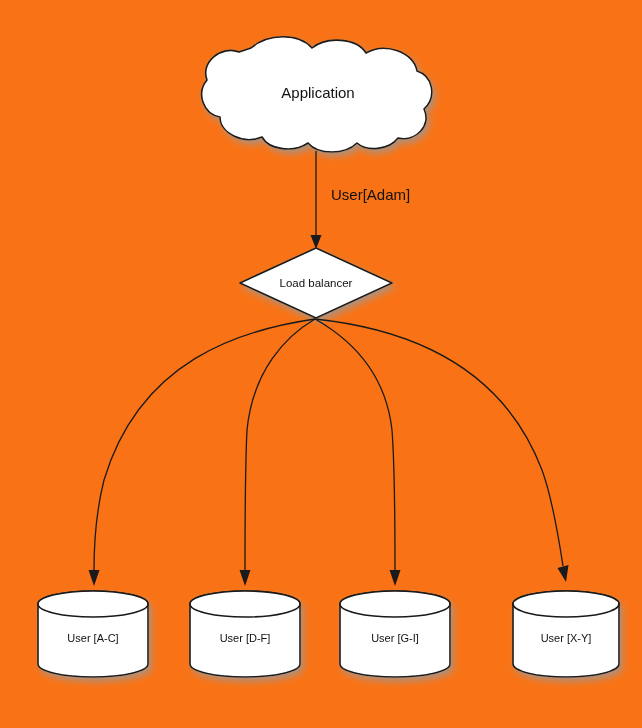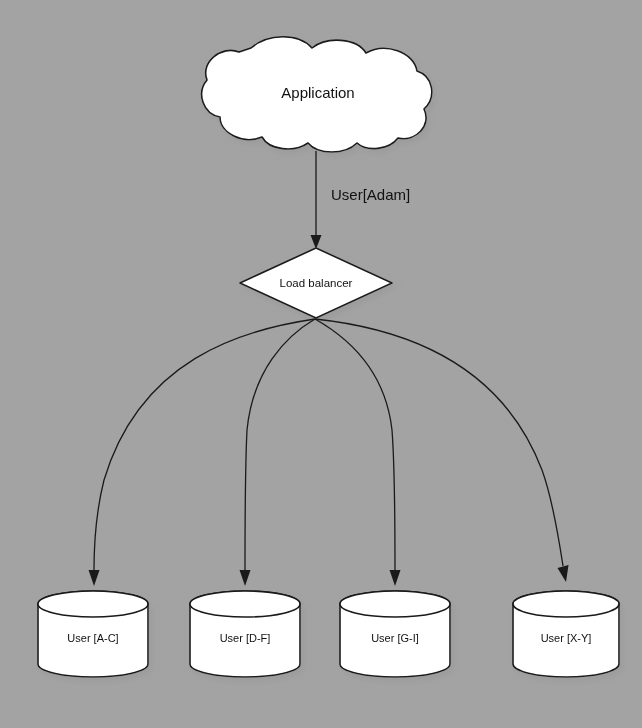--- a/index.html
+++ b/index.html
@@ -10,21 +10,21 @@
   body {
     width: 642px;
     height: 728px;
     font-family: "Liberation Sans", sans-serif;
     overflow: hidden;
   }
   #diagram-root {
     position: relative;
     width: 642px;
     height: 728px;
-    background: #a3a3a3;
+    background: #f97316;
   }
   svg#diagram-svg {
     display: block;
     width: 642px;
     height: 728px;
   }
   .node-shape {
     fill: #ffffff;
     stroke: #1a1a1a;
     stroke-width: 1.6;

